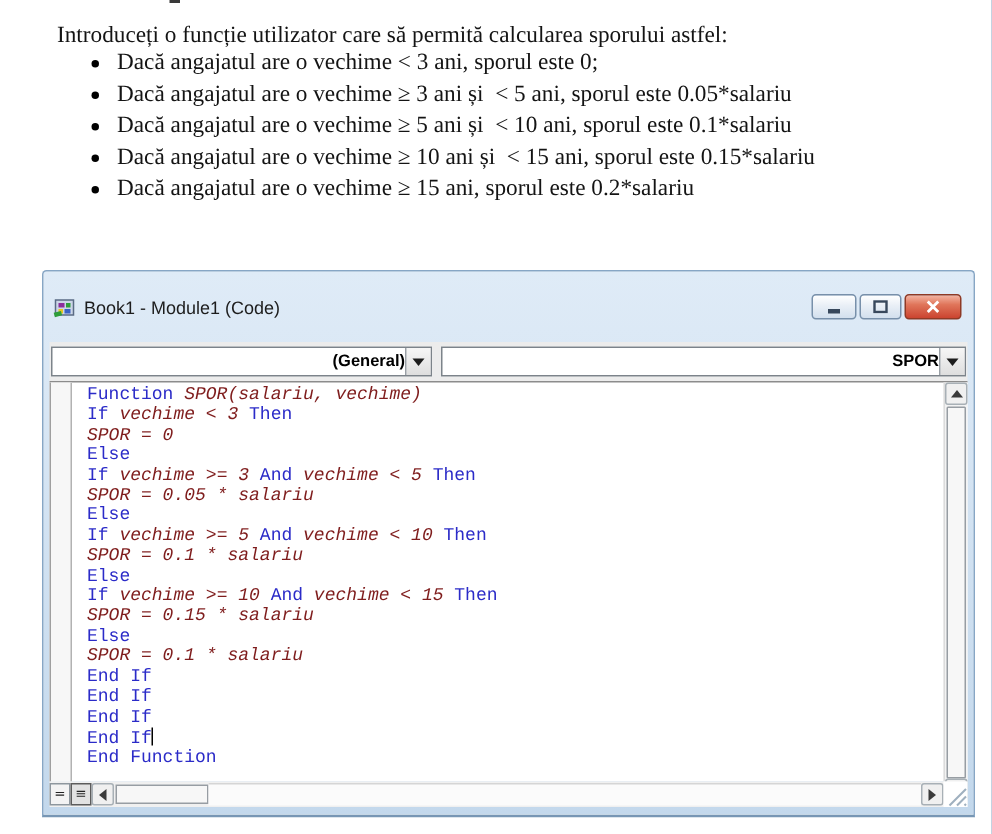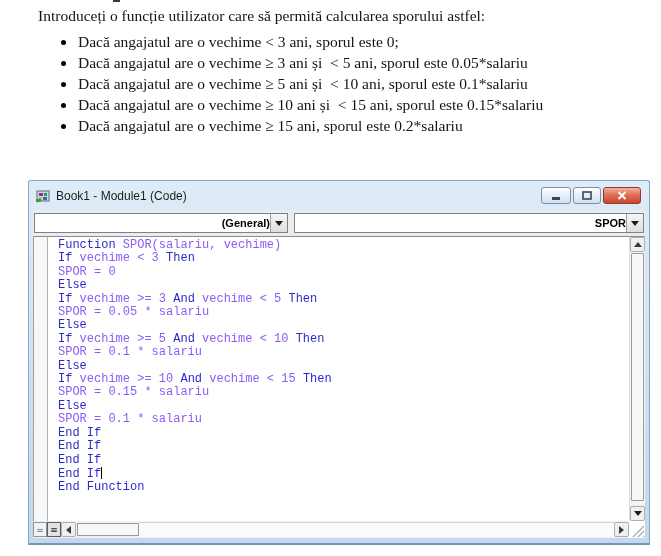--- a/index.html
+++ b/index.html
@@ -2,35 +2,35 @@
 <html><head>
 <meta charset="utf-8">
 <style>
   html,body{margin:0;padding:0;}
   body{
     width:661px;height:556px;position:relative;overflow:hidden;
     background:#ffffff;font-family:"Liberation Serif",serif;
   }
   
   .text-artifact{position:absolute;left:113px;top:0;width:7px;height:2px;background:#3a3a3a;}
-  .intro-heading{position:absolute;left:38px;top:7px;font-size:15.5px;color:#141414;white-space:pre;}
+  .intro-heading{position:absolute;left:38px;top:15px;font-size:15.5px;color:#141414;white-space:pre;}
   .bullet-list{position:absolute;left:61px;top:33px;}
   .bullet-item{display:flex;margin-bottom:3.5px;line-height:17.5px;font-size:15.5px;color:#141414;}
   .bullet-marker{width:5px;height:5px;background:#000;border-radius:50%;margin:7px 12px 0 0;flex:none;}
   .bullet-text{white-space:pre;}
   
   .vbe-window{
     position:absolute;left:28px;top:180px;width:622px;height:365px;box-sizing:border-box;
     border:1px solid #87a6c5;border-bottom:2px solid #7796b4;border-radius:3px 3px 0 0;
     background:linear-gradient(#dcerror,#c0d6ea);
     background:linear-gradient(#dfebf7,#c3d8ec);
     padding:0 4px 5px 4px;display:flex;flex-direction:column;
     font-family:"Liberation Sans",sans-serif;
   }
-  .titlebar{height:23px;display:flex;align-items:center;padding:3px 2px;flex:none;}
+  .titlebar{height:23px;display:flex;align-items:center;padding:12px 2px;flex:none;}
   .module-icon{width:16px;height:16px;margin-right:5px;flex:none;}
   .window-title{flex:1;font-size:12px;color:#1d1d1d;white-space:pre;}
   .win-buttons{display:flex;gap:2px;margin-right:2px;}
   .win-btn{height:17px;border:1px solid #7890aa;border-radius:3px;display:flex;align-items:center;justify-content:center;box-sizing:border-box;}
   .btn-plain{background:linear-gradient(#ffffff,#e9eff6 45%,#d3e0ee);}
   .btn-min{width:30px;}
   .btn-max{width:28px;}
   .btn-close{width:38px;background:linear-gradient(#f3b3a1,#e0765b 40%,#cb4430);border-color:#8e3a26;}
   .min-glyph{width:8px;height:3px;border-bottom:3px solid #38485c;margin-top:3px;}
   
@@ -44,21 +44,21 @@
   .tri-up{width:0;height:0;border-left:4px solid transparent;border-right:4px solid transparent;border-bottom:5px solid #3a3a3a;}
   .tri-left{width:0;height:0;border-top:4px solid transparent;border-bottom:4px solid transparent;border-right:5px solid #3a3a3a;}
   .tri-right{width:0;height:0;border-top:4px solid transparent;border-bottom:4px solid transparent;border-left:5px solid #3a3a3a;}
   
   .main{flex:1;display:flex;border-top:1px solid #8c8c8c;background:#ffffff;min-height:0;}
   .margin-bar{width:15px;background:#f7f7f7;border-right:1px solid #b2b2b2;border-left:1px solid #9f9f9f;flex:none;box-sizing:border-box;}
   .code-pane{flex:1;padding:2px 0 0 10px;overflow:hidden;
     font-family:"Liberation Mono","DejaVu Sans Mono",monospace;font-size:12px;line-height:13.4px;color:#1a1a1a;}
   .code-line{white-space:pre;}
   .kw{color:#2b2bc8;}
-  .tx{color:#8b5cf6;}
+  .tx{color:#7f1d1d;font-style:italic;}
   .caret{display:inline-block;width:1px;height:12px;background:#000;vertical-align:-2px;}
   
   .vscroll{width:16px;background:#f3f3f3;border-left:1px solid #dcdcdc;display:flex;flex-direction:column;align-items:center;flex:none;box-sizing:border-box;}
   .scroll-btn{width:15px;height:15px;background:#f0f0f0;border:1px solid #a8b0b6;border-radius:2px;display:flex;align-items:center;justify-content:center;box-sizing:border-box;flex:none;}
   .vthumb{width:13px;height:248px;background:#f7f7f7;border:1px solid #979da3;border-radius:1px;margin-top:1px;flex:none;box-sizing:border-box;}
   .vspacer{flex:1;}
   
   .hrow{height:17px;display:flex;align-items:center;background:#f0f0f0;flex:none;}
   .view-btn{width:14px;height:15px;border:1px solid #8e979e;background:#f3f3f3;display:flex;align-items:center;justify-content:center;box-sizing:border-box;flex:none;
     font-family:"DejaVu Sans",sans-serif;font-size:9px;color:#222;}

